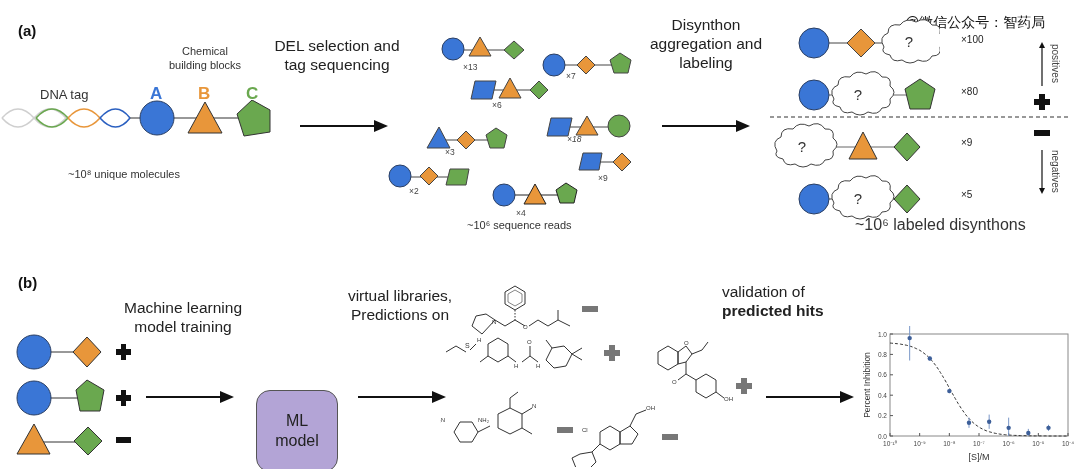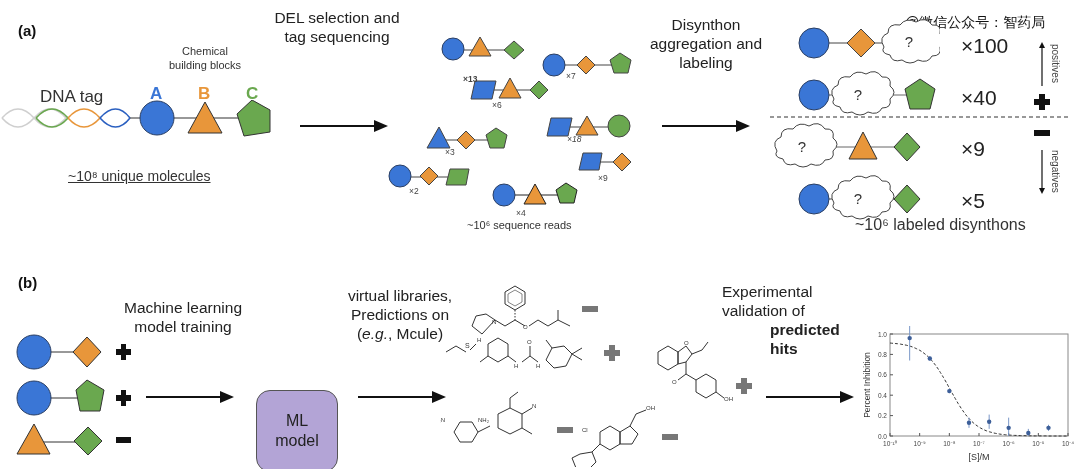--- a/index.html
+++ b/index.html
@@ -4,38 +4,38 @@
 <style>
   html, body { margin:0; padding:0; background:#ffffff; }
   body { width:1080px; height:469px; position:relative; overflow:hidden;
          font-family:"Liberation Sans", sans-serif; color:#222; }
   .abs { position:absolute; }
   .panel-label { font-weight:bold; font-size:15px; color:#111; }
   .step { font-size:15.5px; line-height:19px; text-align:center; color:#222; }
   .small { font-size:10.5px; color:#333; text-align:center; }
   .tiny { font-size:8.5px; color:#444; }
   .letter { font-size:17px; font-weight:bold; }
-  .count { font-size:21px; color:#222; }
+  .count { font-size:10px; color:#222; }
   .vert { font-size:10px; color:#444; writing-mode:vertical-rl; }
   .mlbox { background:#b3a4d6; border:1.5px solid #555; border-radius:14px;
            display:flex; align-items:center; justify-content:center;
            font-size:16px; line-height:20px; text-align:center; color:#222; }
   .watermark { font-size:14px; color:#111; }
   svg text { font-family:"Liberation Sans", sans-serif; }
 </style>
 </head>
 <body>
 
 <div class="abs watermark" style="left:905px;top:14px;">@微信公众号：智药局</div>
 
 <div class="abs panel-label" style="left:18px;top:22px;">(a)</div>
 
 <div class="abs small" style="left:150px;top:44px;width:110px;font-size:11px;white-space:pre-line;line-height:14px;">Chemical
 building blocks</div>
-<div class="abs small" style="left:40px;top:87px;font-size:17px;">DNA tag</div>
+<div class="abs small" style="left:40px;top:87px;font-size:13px;">DNA tag</div>
 
 <div class="abs letter" style="left:150px;top:84px;color:#3a76d6;">A</div>
 <div class="abs letter" style="left:198px;top:84px;color:#e8963a;">B</div>
 <div class="abs letter" style="left:246px;top:84px;color:#6aa84f;">C</div>
 
 <svg class="abs" style="left:0;top:100px;" width="280" height="60">
   <g fill="none" stroke-width="1.6">
     <path d="M2,18 Q18,0 34,18 Q50,36 66,18" stroke="#cfcfcf"></path>
     <path d="M2,18 Q18,36 34,18 Q50,0 66,18" stroke="#cfcfcf"></path>
     <path d="M36,18 Q52,0 68,18" stroke="#cfcfcf"></path>
@@ -45,23 +45,23 @@
     <path d="M68,18 Q84,36 100,18" stroke="#e8963a"></path>
     <path d="M100,18 Q116,0 130,18" stroke="#2a5fc0"></path>
     <path d="M100,18 Q116,36 130,18" stroke="#2a5fc0"></path>
   </g>
   <line x1="130" y1="28" x2="260" y2="28" stroke="#333" stroke-width="1.2" transform="translate(0,-10)"></line>
   <circle cx="157" cy="18" r="17" fill="#3a76d6" stroke="#2b3f63" stroke-width="1"></circle>
   <polygon points="205,2 222,33 188,33" fill="#e8963a" stroke="#333" stroke-width="1"></polygon>
   <polygon points="252,0 270,10 270,32 244,36 237,14" fill="#6aa84f" stroke="#333" stroke-width="1"></polygon>
 </svg>
 
-<div class="abs small" style="left:68px;top:168px;font-size:14px;text-decoration:underline;">~10⁸ unique molecules</div>
-
-<div class="abs step" style="left:262px;top:8px;width:150px;white-space:pre-line;">DEL selection and
+<div class="abs small" style="left:68px;top:168px;font-size:11px;">~10⁸ unique molecules</div>
+
+<div class="abs step" style="left:262px;top:36px;width:150px;white-space:pre-line;">DEL selection and
 tag sequencing</div>
 <svg class="abs" style="left:298px;top:118px;" width="92" height="16">
   <line x1="2" y1="8" x2="78" y2="8" stroke="#111" stroke-width="2.2"></line>
   <polygon points="76,2 90,8 76,14" fill="#111"></polygon>
 </svg>
 
 <svg class="abs" style="left:380px;top:25px;" width="290" height="190">
   <g stroke="#444" stroke-width="1">
     <line x1="72" y1="25" x2="135" y2="25"></line>
     <circle cx="73" cy="24" r="11" fill="#3a76d6" stroke="#2b3f63"></circle>
@@ -104,21 +104,21 @@
     <polygon points="70,144 89,144 86,160 66,160" fill="#6aa84f"></polygon>
   </g>
   <g stroke="#222" stroke-width="1">
     <line x1="125" y1="170" x2="185" y2="170"></line>
     <circle cx="124" cy="170" r="11" fill="#3a76d6" stroke="#2b3f63"></circle>
     <polygon points="155,159 166,179 144,179" fill="#e8963a"></polygon>
     <polygon points="186,158 197,165 194,178 180,178 176,165" fill="#6aa84f"></polygon>
   </g>
 </svg>
 
-<div class="abs tiny" style="left:463px;top:74px;font-weight:bold;">×13</div>
+<div class="abs tiny" style="left:463px;top:62px;">×13</div>
 <div class="abs tiny" style="left:566px;top:71px;">×7</div>
 <div class="abs tiny" style="left:492px;top:100px;">×6</div>
 <div class="abs tiny" style="left:567px;top:134px;font-style:italic;">×18</div>
 <div class="abs tiny" style="left:445px;top:147px;">×3</div>
 <div class="abs tiny" style="left:598px;top:173px;">×9</div>
 <div class="abs tiny" style="left:409px;top:186px;">×2</div>
 <div class="abs tiny" style="left:516px;top:208px;">×4</div>
 
 <div class="abs small" style="left:467px;top:219px;font-size:11px;">~10⁶ sequence reads</div>
 
@@ -158,21 +158,21 @@
   <g stroke="#444" stroke-width="1">
     <line x1="45" y1="184" x2="140" y2="184"></line>
     <circle cx="44" cy="184" r="15" fill="#3a76d6" stroke="#2b3f63"></circle>
     <use href="#cloud" x="90" y="182"></use>
     <text x="88" y="189" font-size="15" fill="#333" stroke="none" text-anchor="middle">?</text>
     <polygon points="137,170 150,184 137,198 124,184" fill="#6aa84f" stroke="#333"></polygon>
   </g>
 </svg>
 
 <div class="abs count" style="left:961px;top:34px;">×100</div>
-<div class="abs count" style="left:961px;top:86px;">×40</div>
+<div class="abs count" style="left:961px;top:86px;">×80</div>
 <div class="abs count" style="left:961px;top:137px;">×9</div>
 <div class="abs count" style="left:961px;top:189px;">×5</div>
 
 <svg class="abs" style="left:770px;top:112px;" width="300" height="10">
   <line x1="0" y1="5" x2="300" y2="5" stroke="#333" stroke-width="1.2" stroke-dasharray="4,3"></line>
 </svg>
 
 <svg class="abs" style="left:1032px;top:40px;" width="20" height="180">
   <g>
     <line x1="10" y1="46" x2="10" y2="6" stroke="#111" stroke-width="1.2"></line>
@@ -233,21 +233,20 @@
   <line x1="2" y1="8" x2="78" y2="8" stroke="#111" stroke-width="2.2"></line>
   <polygon points="76,2 90,8 76,14" fill="#111"></polygon>
 </svg>
 
 <div class="abs mlbox" style="left:256px;top:356px;width:80px;width:80px;height:80px;white-space:pre-line;margin-top:34px;">ML
 model</div>
 
 <div class="abs step" style="left:336px;top:286px;width:128px;">
   <div>virtual libraries,</div>
   <div>Predictions on</div>
-  <div>(<i>e.g.</i><span>, Mcule)</span></div>
 </div>
 
 <svg class="abs" style="left:356px;top:389px;" width="92" height="16">
   <line x1="2" y1="8" x2="78" y2="8" stroke="#111" stroke-width="2.2"></line>
   <polygon points="76,2 90,8 76,14" fill="#111"></polygon>
 </svg>
 
 <svg class="abs" style="left:440px;top:282px;" width="330" height="185">
   <g fill="none" stroke="#333" stroke-width="1">
     <polygon points="75,4 85,10 85,22 75,28 65,22 65,10"></polygon>
@@ -338,23 +337,22 @@
     <polygon points="140,172 152,170 156,180 148,188 136,186 132,176"></polygon>
   </g>
   <text x="142" y="150" font-size="6" fill="#333">Cl</text>
   <text x="206" y="128" font-size="6" fill="#333">OH</text>
   <g>
       <rect x="222" y="152" width="16" height="6" fill="#777"></rect>
     </g>
 </svg>
 
 <div class="abs step" style="left:722px;top:282px;width:140px;text-align:left;">
-  <div>Experimental</div>
   <div>validation of</div>
-  <div style="font-weight:bold;margin-left:48px;">predicted hits</div>
+  <div style="font-weight:bold;">predicted hits</div>
 </div>
 
 <svg class="abs" style="left:764px;top:389px;" width="92" height="16">
   <line x1="2" y1="8" x2="78" y2="8" stroke="#111" stroke-width="2.2"></line>
   <polygon points="76,2 90,8 76,14" fill="#111"></polygon>
 </svg>
 
 <svg class="abs" id="chart" style="left:858px;top:326px;" width="222" height="143">
   <rect id="plot-frame" fill="none" stroke="#888" stroke-width="1" x="32" y="8" width="178" height="102"></rect>
   <g id="x-ticks">

